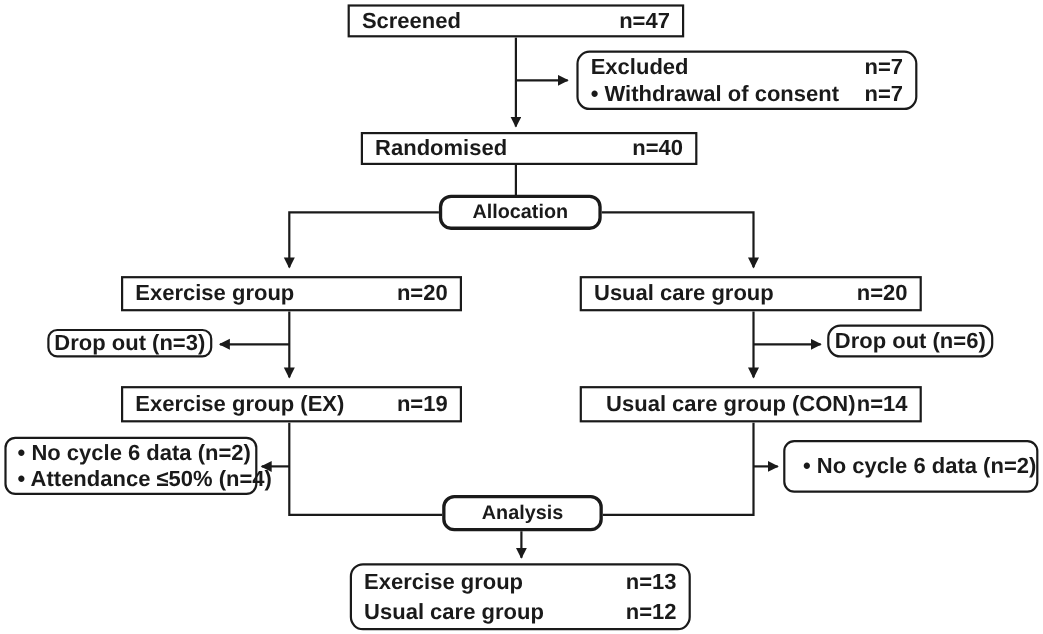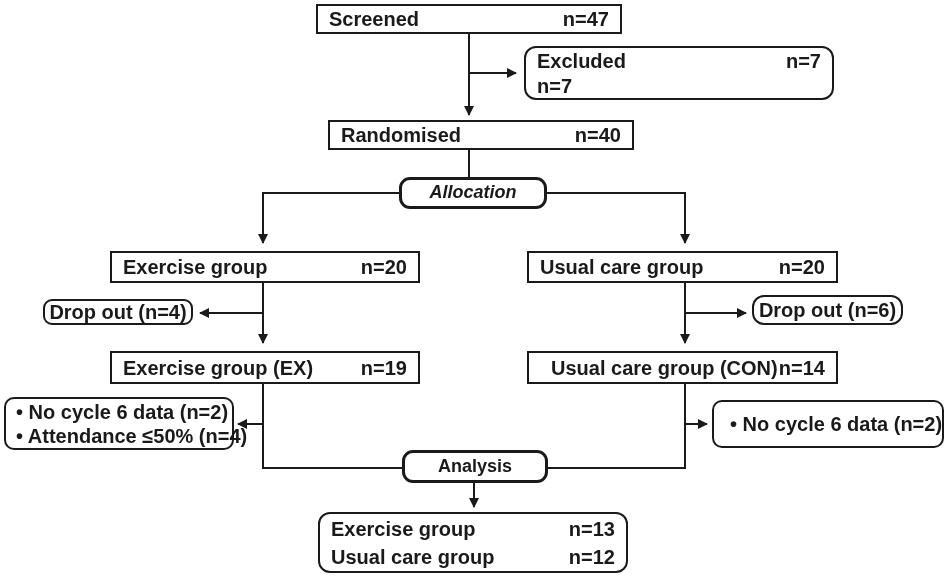--- a/index.html
+++ b/index.html
@@ -67,45 +67,46 @@
     <span class="lbl">Screened</span>
     <span class="num">n=47</span>
   </div>
 
   <div class="node multi" style="left:524px;top:46px;width:310px;height:54px;">
     <div class="row">
       <span class="lbl">Excluded</span>
       <span class="num">n=7</span>
     </div>
     <div class="row">
+      <span class="lbl">• Withdrawal of consent</span>
       <span class="num">n=7</span>
     </div>
   </div>
 
   <div class="node rect" style="left:328px;top:120px;width:306px;height:30px;">
     <span class="lbl">Randomised</span>
     <span class="num">n=40</span>
   </div>
 
-  <div class="node pill" style="left:399px;top:177px;width:148px;height:32px;font-style:italic;">
+  <div class="node pill" style="left:399px;top:177px;width:148px;height:32px;">
     <span>Allocation</span>
   </div>
 
   <div class="node rect" style="left:110px;top:251px;width:310px;height:32px;">
     <span class="lbl">Exercise group</span>
     <span class="num">n=20</span>
   </div>
 
   <div class="node rect" style="left:527px;top:251px;width:311px;height:32px;">
     <span class="lbl">Usual care group</span>
     <span class="num">n=20</span>
   </div>
 
   <div class="node note center" style="left:43px;top:299px;width:150px;height:26px;border-radius:9px;">
-    <span class="line">Drop out (n=4)</span>
+    <span class="line">Drop out (n=3)</span>
   </div>
 
   <div class="node note center" style="left:752px;top:295px;width:151px;height:30px;border-radius:12px;">
     <span class="line">Drop out (n=6)</span>
   </div>
 
   <div class="node rect" style="left:110px;top:351px;width:310px;height:33px;">
     <span class="lbl">Exercise group (EX)</span>
     <span class="num">n=19</span>
   </div>

